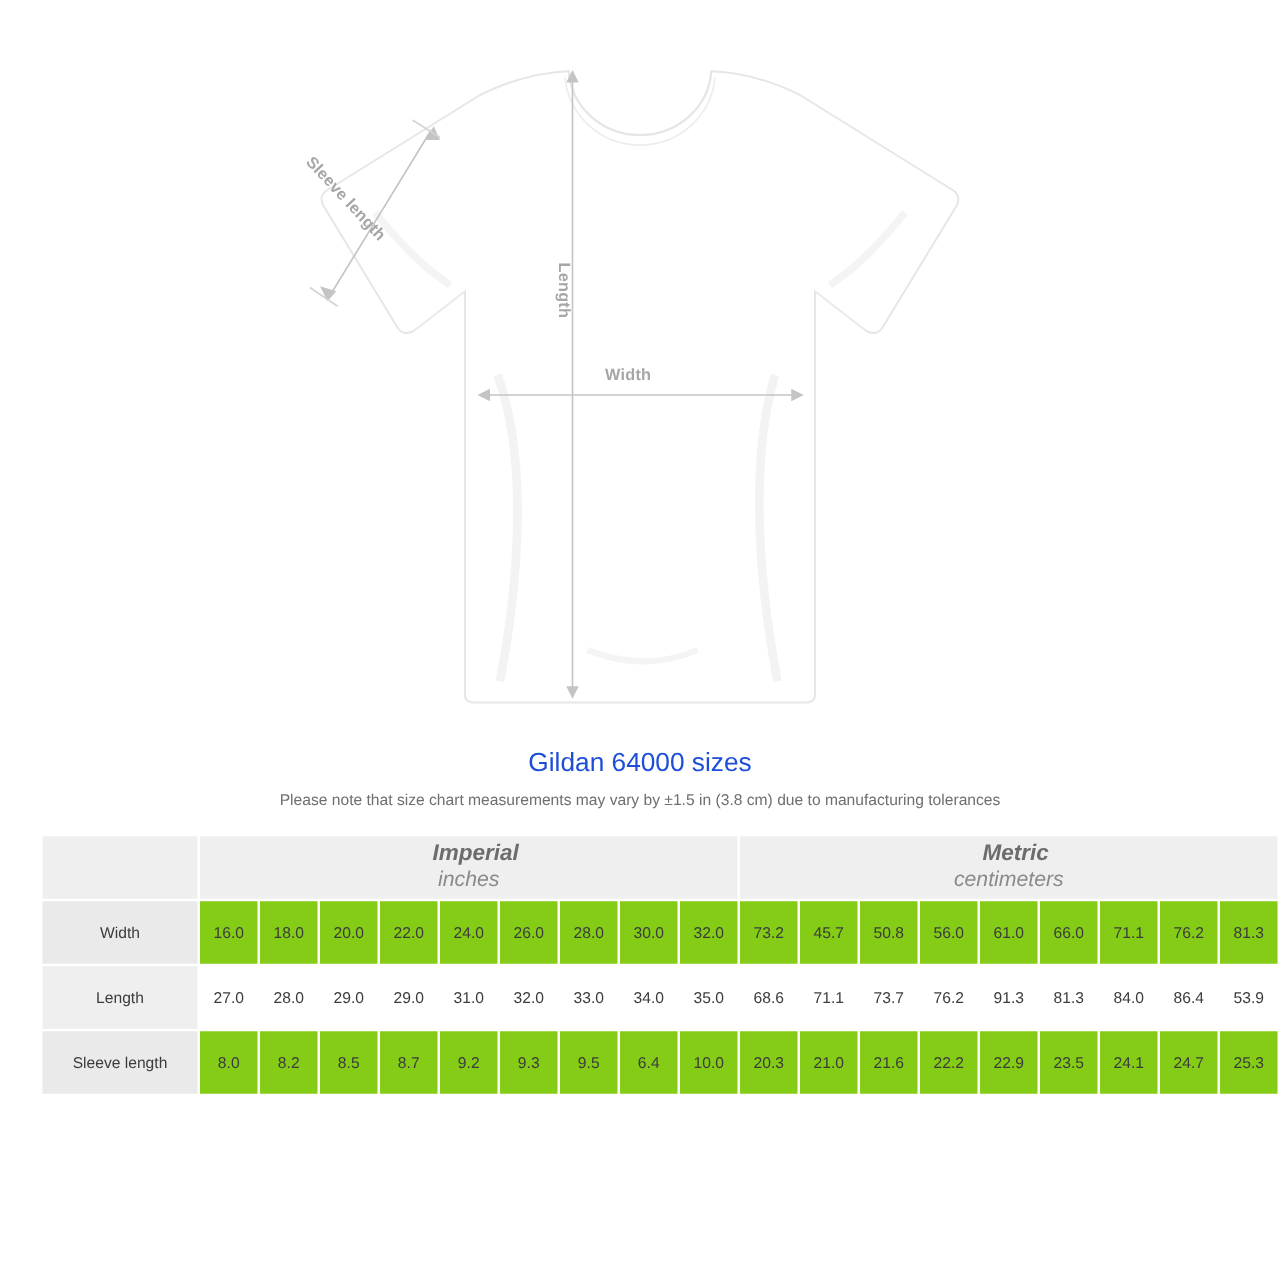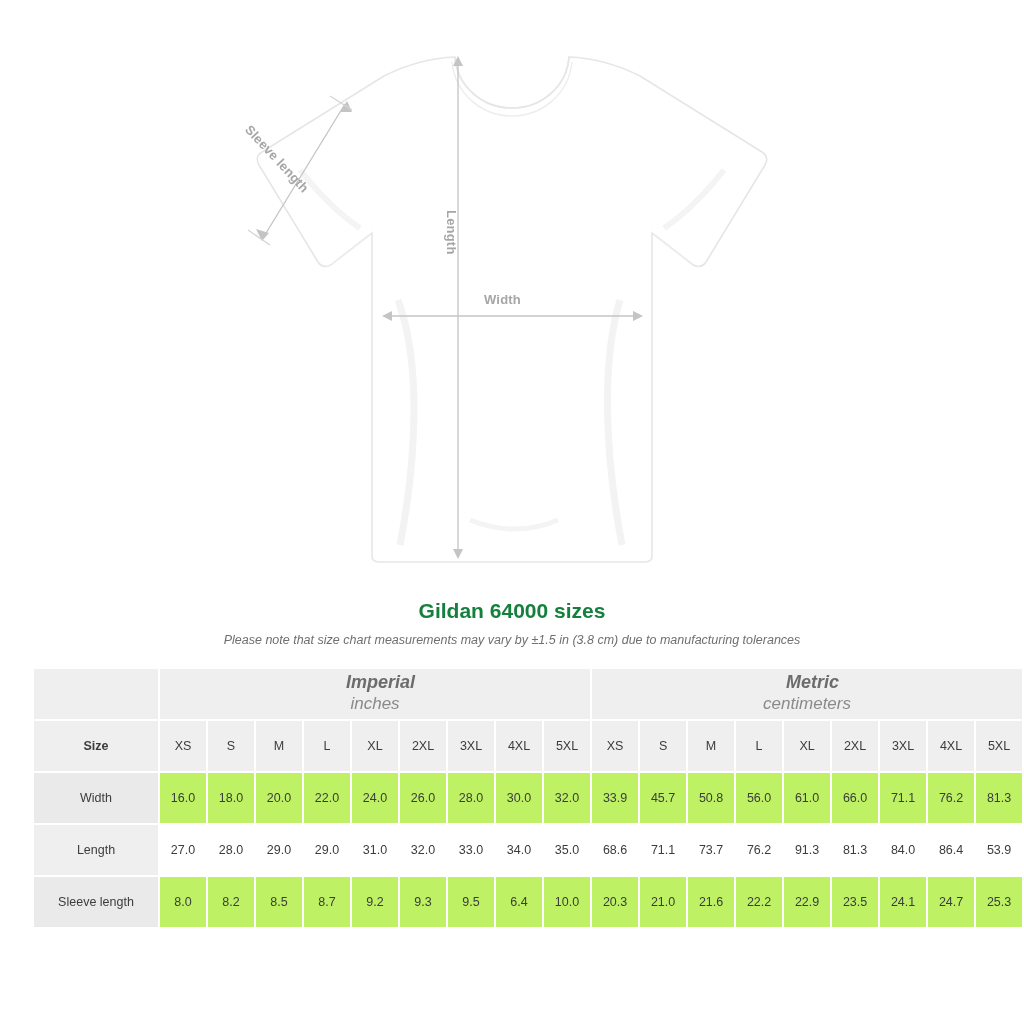--- a/index.html
+++ b/index.html
@@ -56,27 +56,26 @@
     top: 292px;
   }
 
   
   .heading-block {
     text-align: center;
     margin-top: 14px;
   }
   .chart-title {
     font-size: 21px;
-    font-weight: bold;
-    color: #15803d;
+    font-weight: normal;
+    color: #1d4ed8;
     margin: 0;
   }
   .chart-note {
     font-size: 12.5px;
-    font-style: italic;
     color: #6f6f6f;
     margin: 10px 0 0 0;
   }
 
   
   .table-wrap {
     margin: 20px 32px 0 32px;
     width: 960px;
   }
   table.size-table {
@@ -132,21 +131,21 @@
   .row-label {
     background: #efefef;
     font-weight: bold;
     font-size: 12.5px;
     color: #3b3b3b;
     width: 124px;
   }
   .data-cell {
     background: #ffffff;
   }
-  tr.shaded .data-cell { background: #bef264; text-align: center; }
+  tr.shaded .data-cell { background: #84cc16; text-align: center; }
   tr.shaded .row-label { background: #eaeaea; }
   tr.plain .data-cell { background: #ffffff; text-align: center; }
 
   col.size-col { width: 46px; }
   col.label-col { width: 124px; }
 </style>
 </head>
 <body>
 
 <div id="page">
@@ -249,54 +248,33 @@
           <td class="unit-cell" colspan="9">
             <div class="unit-name">Imperial</div>
             <div class="unit-sub">inches</div>
           </td>
           <td class="unit-cell" colspan="9">
             <div class="unit-name">Metric</div>
             <div class="unit-sub">centimeters</div>
           </td>
         </tr>
 
-        <tr class="hdr-row">
-          <td class="row-label">Size</td>
-          <td>XS</td>
-          <td>S</td>
-          <td>M</td>
-          <td>L</td>
-          <td>XL</td>
-          <td>2XL</td>
-          <td>3XL</td>
-          <td>4XL</td>
-          <td>5XL</td>
-          <td>XS</td>
-          <td>S</td>
-          <td>M</td>
-          <td>L</td>
-          <td>XL</td>
-          <td>2XL</td>
-          <td>3XL</td>
-          <td>4XL</td>
-          <td>5XL</td>
-        </tr>
 
         <tr class="shaded">
           <td class="row-label">Width</td>
           <td class="data-cell">16.0</td>
           <td class="data-cell">18.0</td>
           <td class="data-cell">20.0</td>
           <td class="data-cell">22.0</td>
           <td class="data-cell">24.0</td>
           <td class="data-cell">26.0</td>
           <td class="data-cell">28.0</td>
           <td class="data-cell">30.0</td>
           <td class="data-cell">32.0</td>
-          <td class="data-cell">33.9</td>
+          <td class="data-cell">73.2</td>
           <td class="data-cell">45.7</td>
           <td class="data-cell">50.8</td>
           <td class="data-cell">56.0</td>
           <td class="data-cell">61.0</td>
           <td class="data-cell">66.0</td>
           <td class="data-cell">71.1</td>
           <td class="data-cell">76.2</td>
           <td class="data-cell">81.3</td>
         </tr>
 

